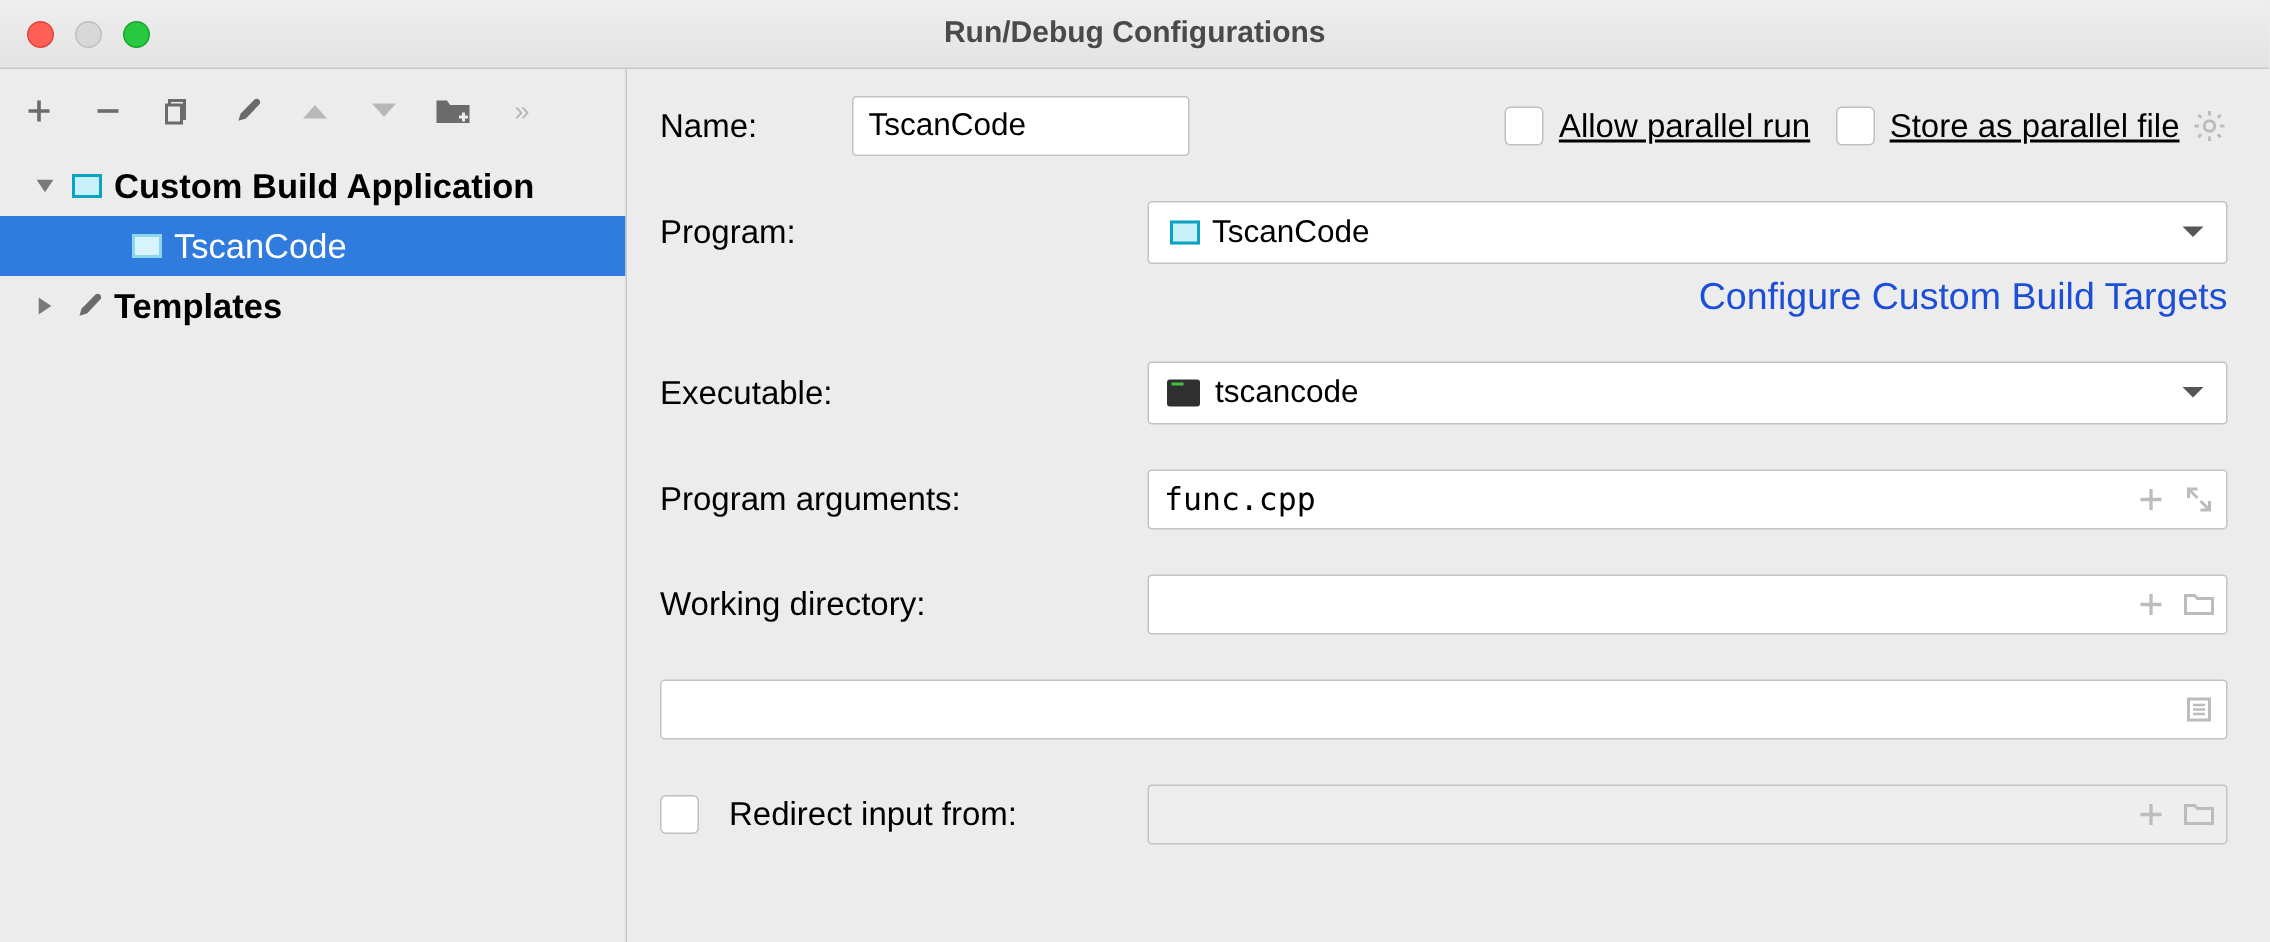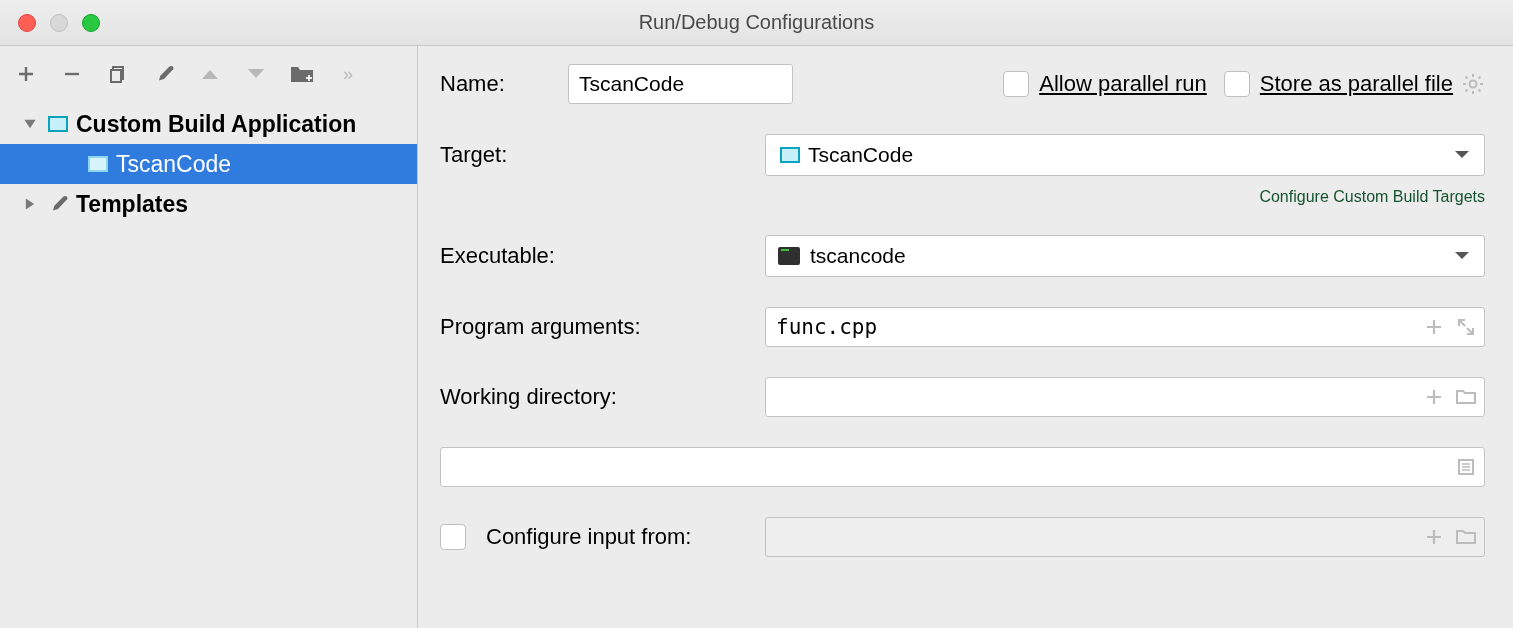--- a/index.html
+++ b/index.html
@@ -31,21 +31,21 @@
   .dot { width: 18px; height: 18px; border-radius: 50%; }
   .dot.red { background:#fe5f57; border:1px solid #e0443e; }
   .dot.yellow { background:#d8d8d8; border:1px solid #bfbfbf; }
   .dot.green { background:#28c840; border:1px solid #16a52e; }
   .title {
     position:absolute;
     left:0; right:0;
     text-align:center;
     font-size:20px;
     color:#4a4a4a;
-    font-weight:400;
+    font-weight:700;
     pointer-events:none;
   }
 
   .main {
     display:flex;
     height:calc(100% - 46px);
   }
 
   
   .sidebar {
@@ -163,22 +163,22 @@
     right:8px; top:50%; transform:translateY(-50%);
     display:flex; gap:10px; color:#bcbcbc;
   }
   .inline-icons .ico { width:22px; height:22px; display:flex; align-items:center; justify-content:center; cursor:pointer;}
 
   .link-row {
     text-align:right;
     margin-bottom:28px;
   }
   .link {
-    color:#14532d;
-    font-size:16px;
+    color:#1d4ed8;
+    font-size:25px;
     text-decoration:none;
   }
 
   .terminal-icon {
     width:22px; height:18px; background:#2f2f2f; border-radius:2px;
     display:inline-flex; align-items:flex-start; justify-content:flex-start;
     margin-right:10px; padding:2px 3px;
   }
   .terminal-icon::before{
     content:""; width:8px; height:2px; background:#3ec33e;
@@ -297,21 +297,21 @@
             <svg width="24" height="24" viewBox="0 0 24 24">
                 <circle cx="12" cy="12" r="3.5" fill="none" stroke="currentColor" stroke-width="2"></circle>
                 <path d="M12 2v3M12 19v3M2 12h3M19 12h3M4.5 4.5l2 2M17.5 17.5l2 2M19.5 4.5l-2 2M6.5 17.5l-2 2" stroke="currentColor" stroke-width="2"></path>
               </svg>
           </span>
         </label>
       </div>
     </div>
 
     <div class="form-row tight">
-      <div class="label">Target:</div>
+      <div class="label">Program:</div>
       <div class="select">
         <span class="icon-box">
             <span class="app-icon-rect"></span>
           </span>
         <span style="margin-left:6px">TscanCode</span>
         <span class="caret">
           <svg width="16" height="10" viewBox="0 0 16 10">
               <path d="M1 1 L8 8 L15 1 Z" fill="currentColor"></path>
             </svg>
         </span>
@@ -384,21 +384,21 @@
                 <path d="M5 6h8M5 9h8M5 12h8" stroke="currentColor" stroke-width="1.6"></path>
               </svg>
           </span>
         </div>
       </div>
     </div>
 
     <div class="form-row row-disabled" style="margin-bottom:4px">
       <div class="label" style="display:flex;align-items:center;gap:10px">
         <span class="checkbox indent-check"></span>
-        <span>Configure input from:</span>
+        <span>Redirect input from:</span>
       </div>
       <div class="field-with-icons">
         <input class="input" disabled="" value="" style="">
         <div class="inline-icons">
           <span class="ico">
             <svg width="18" height="18" viewBox="0 0 18 18">
                 <path d="M9 2v14M2 9h14" stroke="currentColor" stroke-width="2.2"></path>
               </svg>
           </span>
           <span class="ico">

